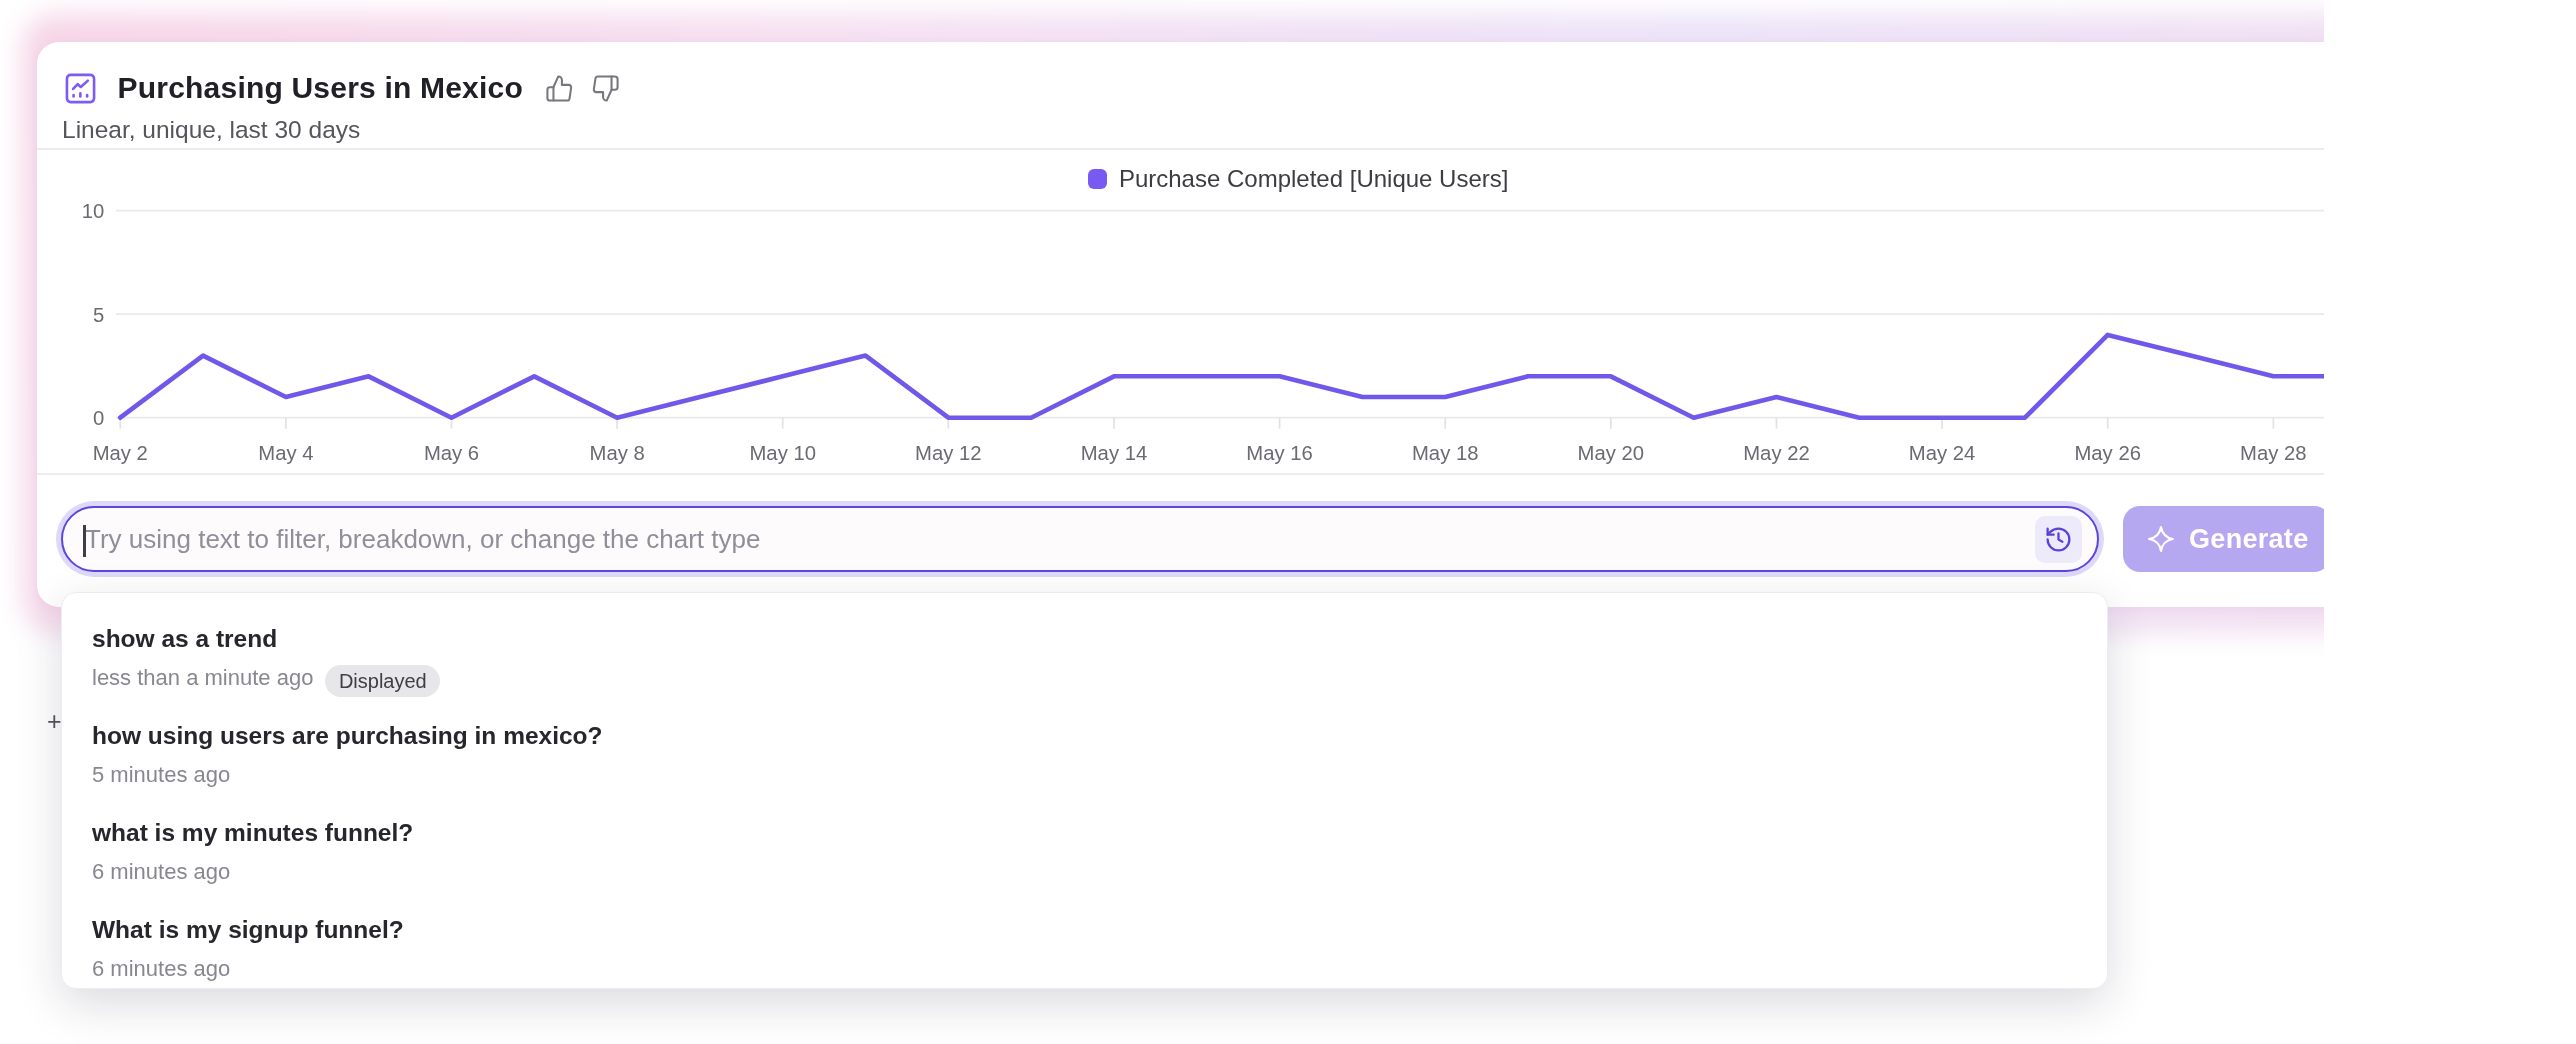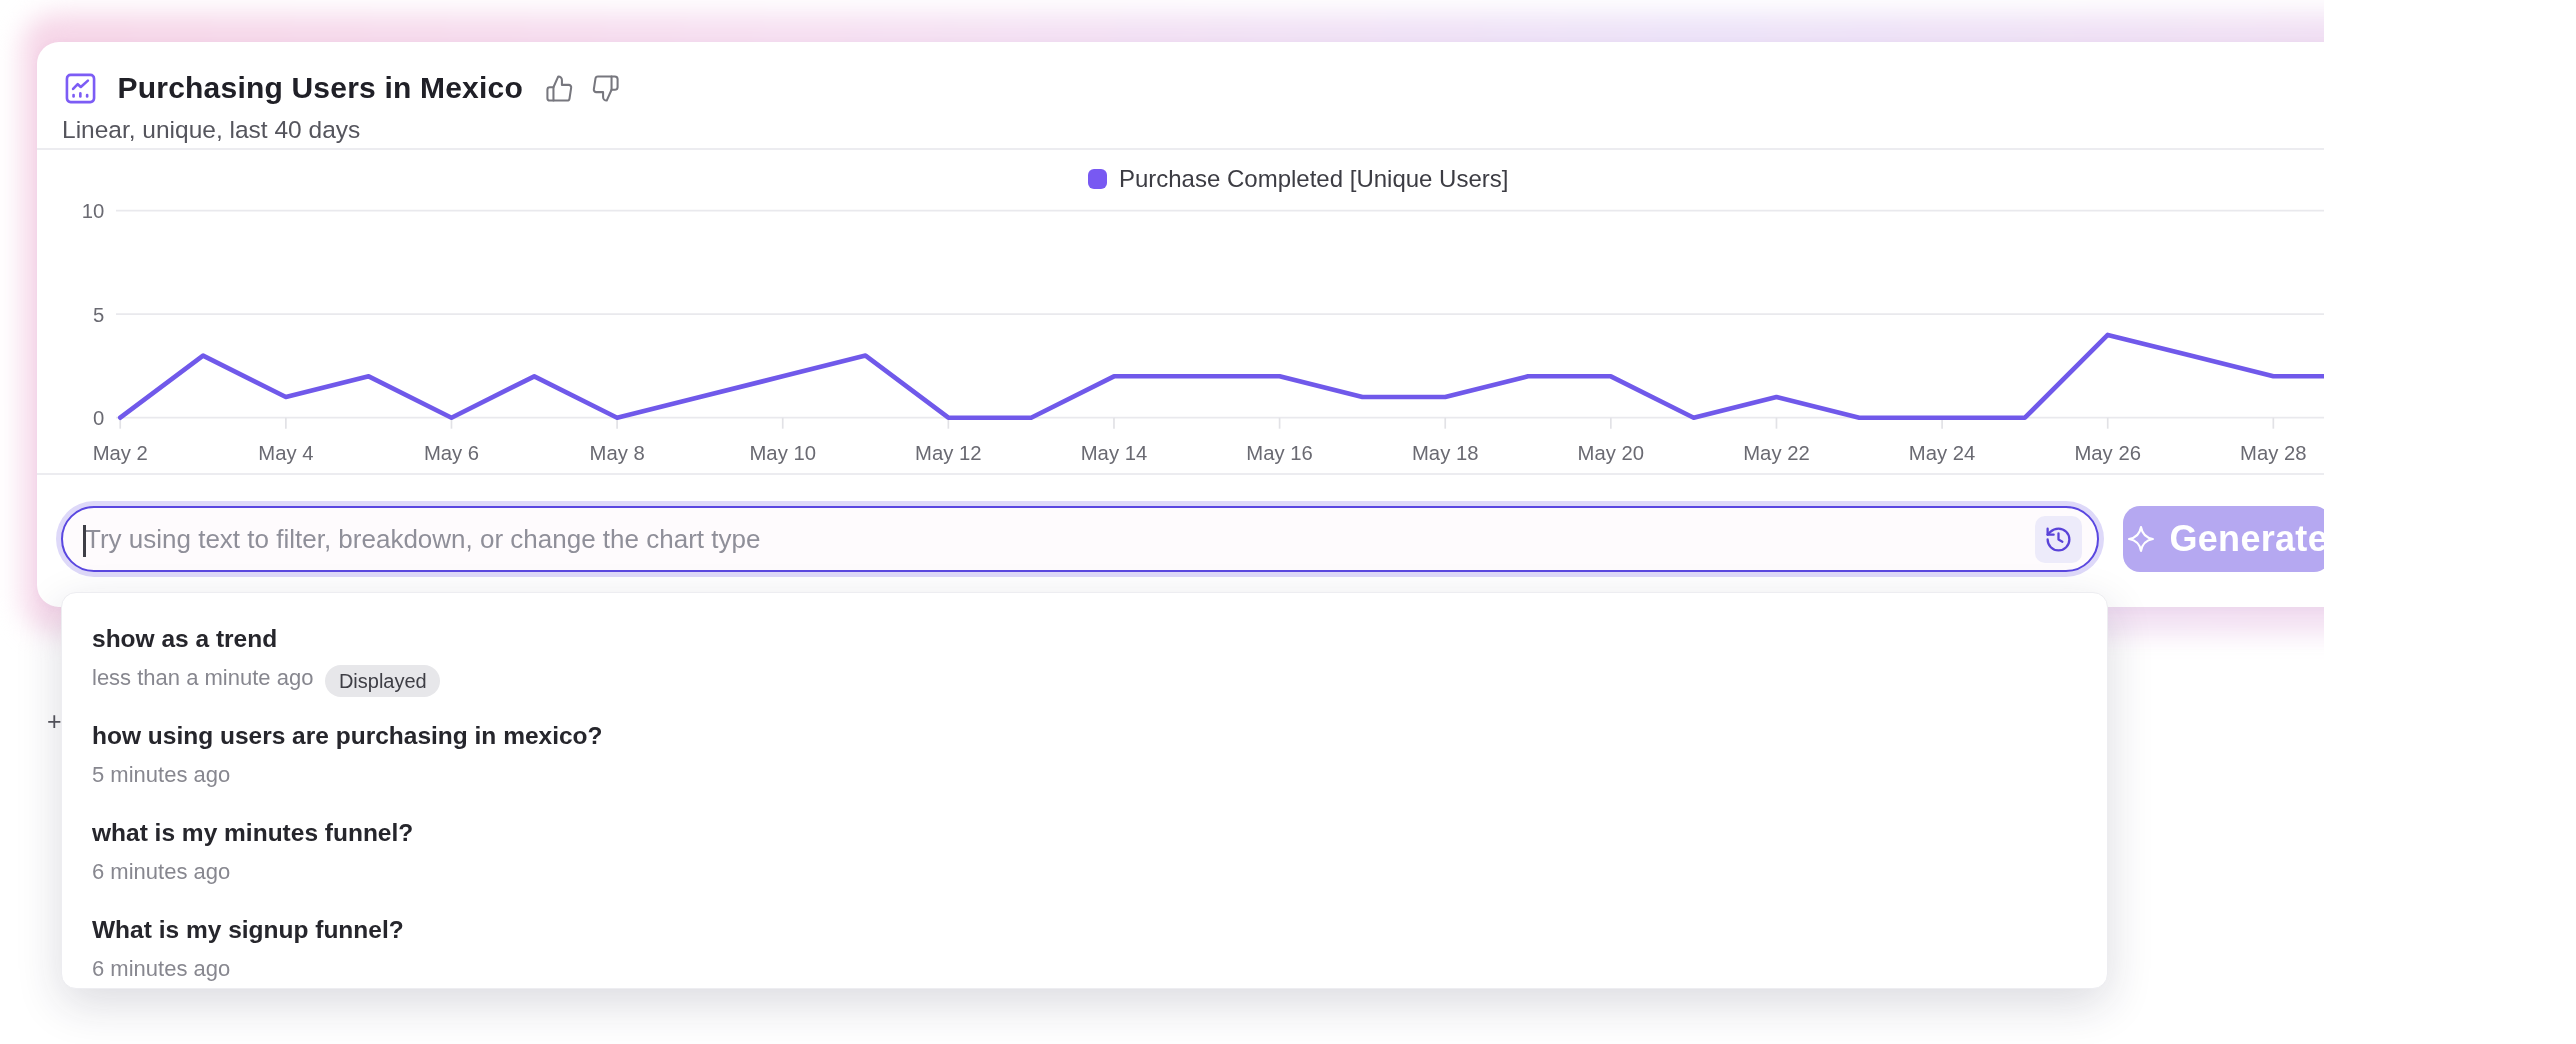--- a/index.html
+++ b/index.html
@@ -46,21 +46,21 @@
     border:2.5px solid #5a47e0; box-shadow:0 0 0 5px #ded9f9; background:#fefbfd;
     display:flex; align-items:center; padding:0 15px 0 22px; }
   .prompt-input { flex:1; border:none; outline:none; background:transparent;
     font-size:26px; color:#2c2c33; font-family:"Liberation Sans",sans-serif; }
   .prompt-input::placeholder { color:#8f8f99; opacity:1; }
   .caret { position:absolute; left:20px; top:17px; width:2.5px; height:32px; background:#3e3e46; }
   .history-btn { width:47px; height:47px; border-radius:10px; background:#edebfa;
     border:none; cursor:pointer; display:flex; align-items:center; justify-content:center; flex:0 0 auto; }
 
   .generate-btn { flex:0 0 auto; height:66px; width:208px; border:none; border-radius:17px;
-    background:#b5a8f1; color:#ffffff; font-size:36px; font-weight:bold; letter-spacing:0.3px;
+    background:#b5a8f1; color:#ffffff; font-size:27px; font-weight:bold; letter-spacing:0.3px;
     display:flex; align-items:center; justify-content:center; gap:13.5px; cursor:default;
     font-family:"Liberation Sans",sans-serif; }
   .save-btn { flex:0 0 auto; height:66px; width:149px; border:2.1px solid #e5e5ea; border-radius:18.6px;
     background:#ffffff; color:#27272e; font-size:27px; font-weight:normal;
     display:flex; align-items:center; justify-content:center; gap:12.7px; cursor:pointer;
     font-family:"Liberation Sans",sans-serif;font-style:italic; }
 
   
   .plus-bg { position:absolute; left:47px; top:707px; font-size:25px; color:#55555c;
     background:none; border:none; z-index:1; cursor:pointer; }
@@ -112,21 +112,21 @@
         </button>
       </span>
       <button class="close-btn">
         <svg width="25" height="25" viewBox="0 0 24 24" fill="none" stroke="#2b2b32" stroke-width="2.2" stroke-linecap="round">
           <line x1="6" y1="6" x2="18" y2="18"></line>
           <line x1="18" y1="6" x2="6" y2="18"></line>
         </svg>
       </button>
     </div>
 
-    <div class="subtitle">Linear, unique, last 40 days</div>
+    <div class="subtitle">Linear, unique, last 30 days</div>
     <div class="divider d1"></div>
 
     <div class="legend">
       <span class="legend-swatch" style="background: rgb(120, 89, 242);"></span>
       <span class="legend-label">Purchase Completed [Unique Users]</span>
     </div>
 
     <div class="chart-wrap">
       <svg id="chart-svg" width="2459" height="279" viewBox="0 0 2910 330">
           <line x1="58" y1="254" x2="2908" y2="254" stroke="#e9e9ed" stroke-width="2"></line>

